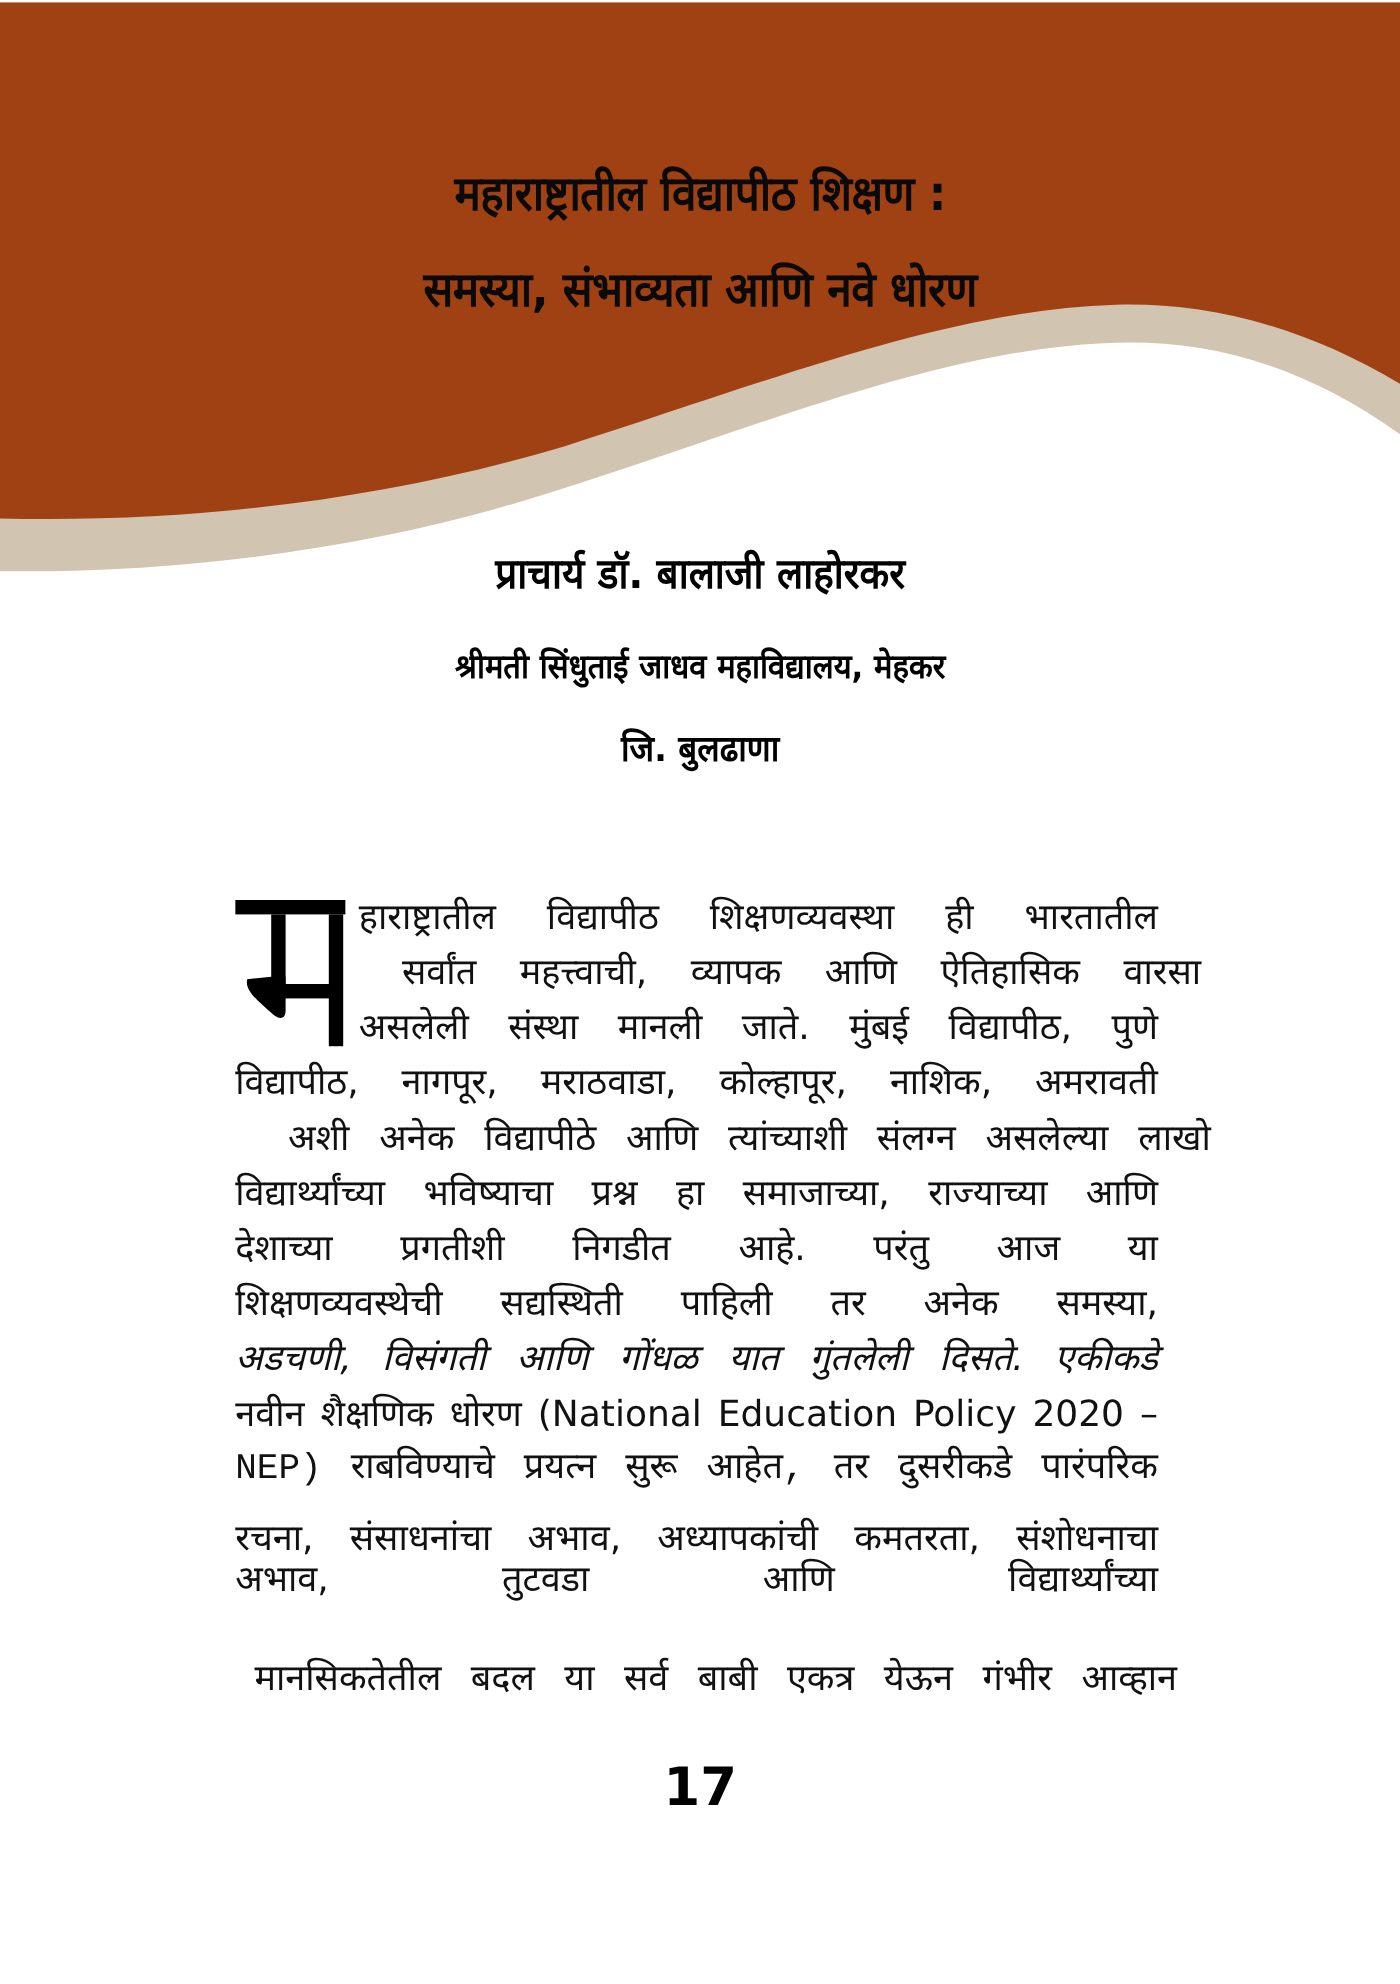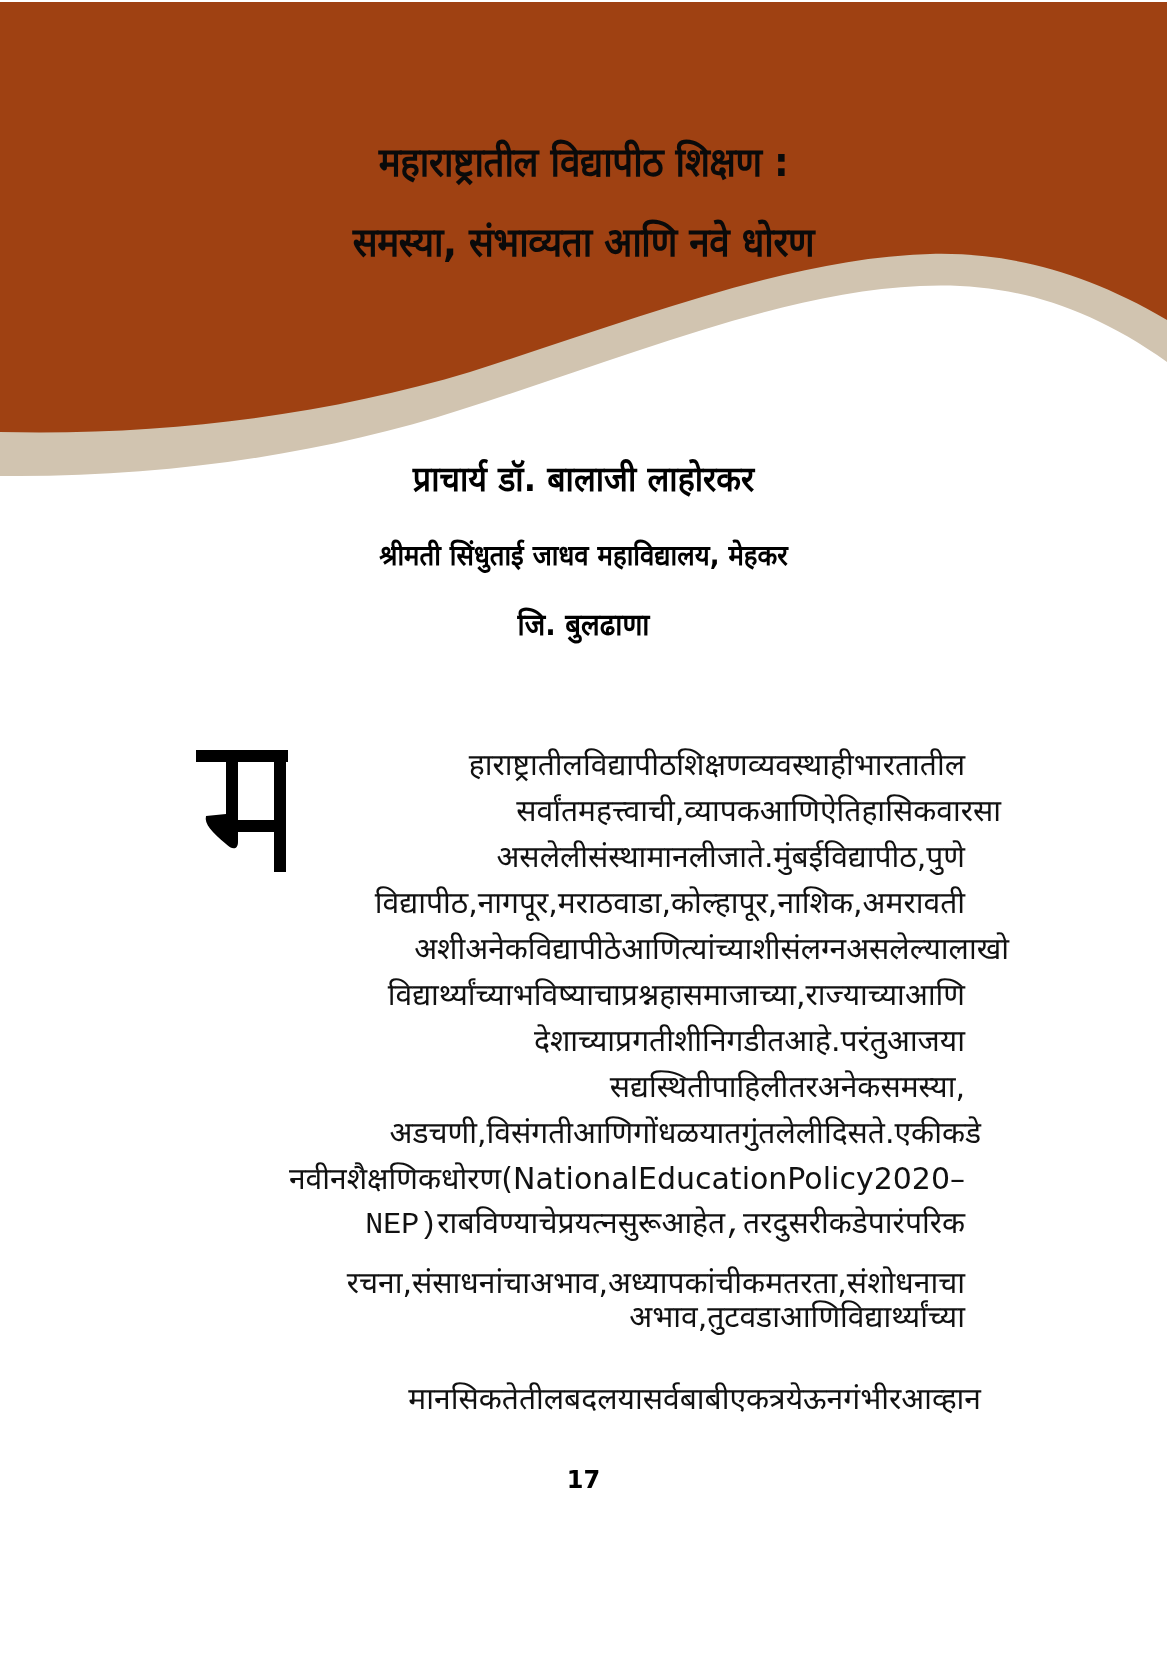--- a/index.html
+++ b/index.html
@@ -9,23 +9,23 @@
     .title-block { position: absolute; left: 0; top: 122px; width: 1167px; text-align: center; }
     .title-line { font-family: "DejaVu Sans", sans-serif; font-weight: bold; font-size: 40px; line-height: 1; color: #0a0a0a; letter-spacing: -0.5px; transform: scaleX(0.92); transform-origin: center; }
     .title-line.l1 { position: absolute; left: 0; width: 1167px; top: 20px; }
     .title-line.l2 { position: absolute; left: 0; width: 1167px; top: 100px; }
     .author-block { position: absolute; left: 0; top: 462px; width: 1167px; text-align: center; }
     .author-name { position: absolute; left: 0; width: 1167px; top: 0; font-weight: bold; font-size: 35px; line-height: 1; transform: scaleX(0.92); }
     .affil { position: absolute; left: 0; width: 1167px; top: 80px; font-weight: bold; font-size: 28px; line-height: 1; transform: scaleX(0.92); }
     .district { position: absolute; left: 0; width: 1167px; top: 148px; font-weight: bold; font-size: 30px; line-height: 1; transform: scaleX(0.92); }
     .body-text { position: absolute; left: 196px; top: 742px; width: 769px; }
     .dropcap { position: absolute; left: 0; top: 8px; width: 92px; height: 122px; }
-    .line { position: absolute; height: 46px; font-size: 30px; line-height: 46px; white-space: nowrap; display: flex; justify-content: flex-end; color: #111; }
+    .line { position: absolute; height: 46px; font-size: 30px; line-height: 46px; white-space: nowrap; display: flex; justify-content: space-between; color: #111; }
     .line span.w { display: inline-block; }
-    .page-number { position: absolute; left: 0; width: 1167px; top: 1468px; text-align: center; font-weight: bold; font-size: 24px; line-height: 1; }
+    .page-number { position: absolute; left: 0; width: 1167px; top: 1468px; text-align: center; font-weight: bold; font-size: 44px; line-height: 1; }
   </style>
 </head>
 <body>
 
 <div class="page">
 
   <svg class="wave" viewBox="0 0 1167 480" preserveAspectRatio="none" xmlns="http://www.w3.org/2000/svg">
     <rect x="0" y="0" width="1167" height="480" fill="#ffffff"></rect>
 
     <path d="M0,2 L1167,2 L1167,362 C1080,300 1000,282 920,286 C780,292 620,360 460,410 C330,452 170,478 0,476 Z" fill="#D1C4B0"></path>
@@ -109,27 +109,28 @@
     <div class="line" style="left:0px; top:276px; width:769px;">
         <span class="w">देशाच्या</span>
         <span class="w">प्रगतीशी</span>
         <span class="w">निगडीत</span>
         <span class="w">आहे.</span>
         <span class="w">परंतु</span>
         <span class="w">आज</span>
         <span class="w">या</span>
       </div>
     <div class="line" style="left:0px; top:322px; width:769px;">
+        <span class="w">शिक्षणव्यवस्थेची</span>
         <span class="w">सद्यस्थिती</span>
         <span class="w">पाहिली</span>
         <span class="w">तर</span>
         <span class="w">अनेक</span>
         <span class="w">समस्या,</span>
       </div>
-    <div class="line" style="left:16px; top:368px; width:769px;">
+    <div class="line" style="left:0px; top:368px; width:769px;font-style:italic;">
         <span class="w">अडचणी,</span>
         <span class="w">विसंगती</span>
         <span class="w">आणि</span>
         <span class="w">गोंधळ</span>
         <span class="w">यात</span>
         <span class="w">गुंतलेली</span>
         <span class="w">दिसते.</span>
         <span class="w">एकीकडे</span>
       </div>
     <div class="line" style="left:0px; top:414px; width:769px;">

